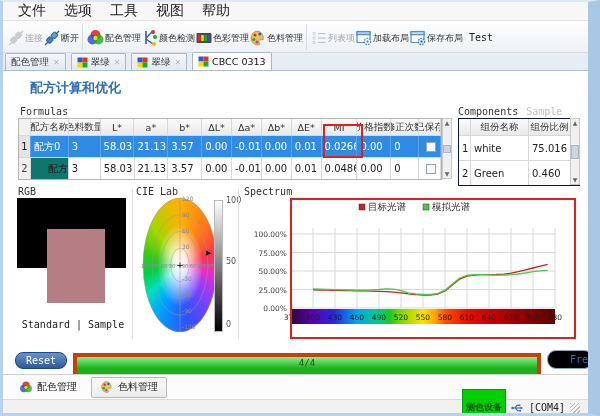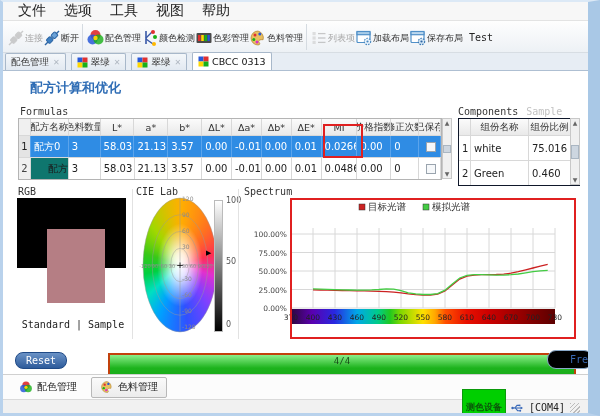--- a/index.html
+++ b/index.html
@@ -58,21 +58,21 @@
      background:radial-gradient(closest-side,#ffffff 0%,rgba(255,255,255,.85) 18%,rgba(255,255,255,0) 62%),
        conic-gradient(from 0deg,#ffb000,#ff7020 10%,#ff3050 20%,#e030d0 30%,#8040ff 40%,#3050ff 48%,#00a0ff 56%,#00e0c0 63%,#00d040 71%,#38c818 80%,#a0d800 90%,#ffb000 100%);}
   .gray-bar{position:absolute;left:211px;top:129px;width:9px;height:132px;background:linear-gradient(#fff,#000);border:1px solid #bbb;}
   .gray-lbl{position:absolute;font-size:8px;color:#555;}
   .gray-marker{position:absolute;left:203px;top:178px;font-size:7px;color:#000;}
   .vdiv{position:absolute;width:1px;background:#e2e2e2;}
   
   .reset-btn{position:absolute;left:12px;top:281px;width:52px;height:17px;border-radius:8px;
      background:linear-gradient(#6a92c6,#2d5b9b);border:1px solid #1f4a87;color:#fff;font-size:10px;
      display:flex;align-items:center;justify-content:center;font-family:"DejaVu Sans Mono",monospace;}
-  .progress{position:absolute;left:70px;top:282px;width:468px;height:33px;border:2px solid #c2410c;background:#eee;margin-left:35px;}
+  .progress{position:absolute;left:70px;top:282px;width:468px;height:33px;border:4px solid #c2410c;background:#eee;}
   .progress .fill{height:100%;background:linear-gradient(#8aee8a,#1db31d 45%,#17a517);}
   .progress .ptext{position:absolute;left:0;top:1px;width:100%;text-align:center;font-size:9px;color:#1a4d1a;font-family:"DejaVu Sans Mono",monospace;}
   .fre-btn{position:absolute;left:544px;top:279px;width:46px;height:19px;border-radius:9px;background:#000000;
      border:1px solid #89a8c8;color:#3a6ab5;font-size:10px;display:flex;align-items:center;justify-content:center;font-family:"DejaVu Sans Mono",monospace;padding-left:18px;}
   
   .red-rect{position:absolute;border:2px solid #e02020;pointer-events:none;}
   
   .bottombar{position:absolute;left:0;top:372px;width:585px;height:25px;background:#fcfcfc;border-top:1px solid #d0d0d0;display:flex;align-items:center;padding-left:8px;}
   .btab{height:21px;display:flex;align-items:center;font-size:10px;color:#222;padding:0 8px;margin-right:6px;white-space:nowrap;}
   .btab .bicon{margin-right:4px;display:inline-flex;}

